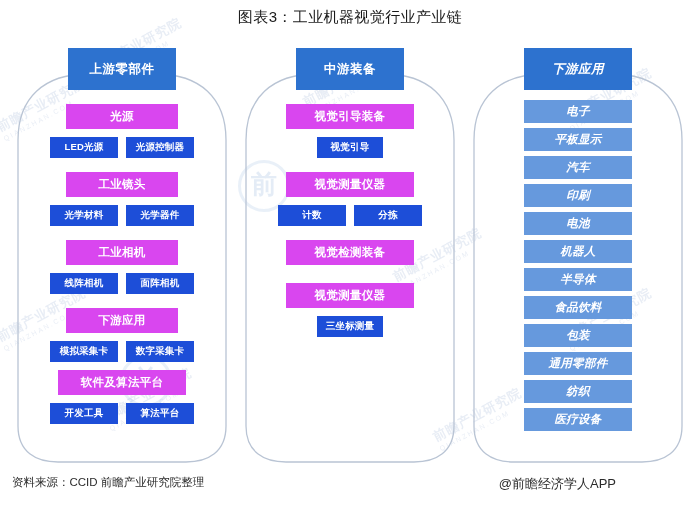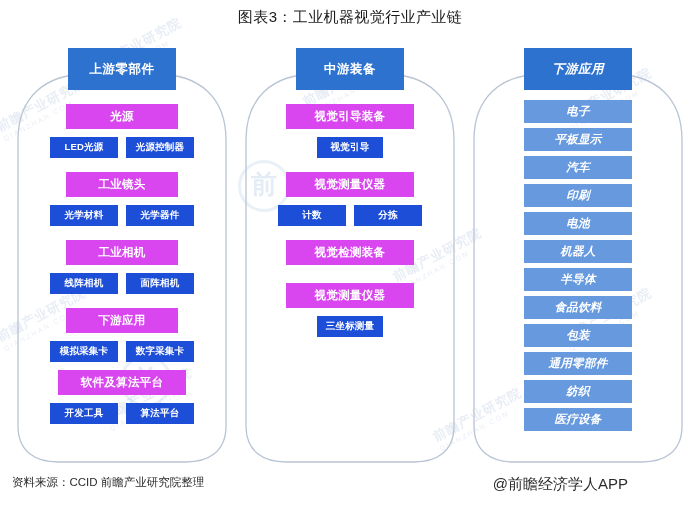--- a/index.html
+++ b/index.html
@@ -174,23 +174,23 @@
   }
   #source-text {
     position: absolute;
     left: 12px;
     top: 0;
     font-size: 11.5px;
     color: #2b2b2b;
   }
   #credit-text {
     position: absolute;
-    right: 12px;
+    right: 24px;
     top: 0;
-    font-size: 15px;
+    font-size: 13px;
     color: #2b2b2b;
   }
 </style>
 </head>
 <body>
 
 <div id="watermark-layer">
   <div class="wm" style="left:-6px; top:120px;">
     <span>前瞻产业研究院</span>
     <span class="wm-sub">QIANZHAN.COM</span>

